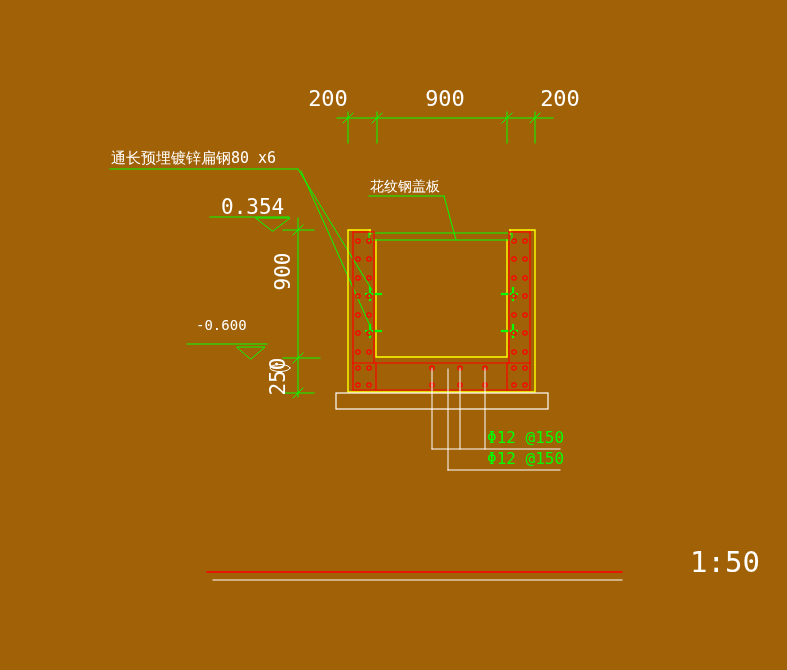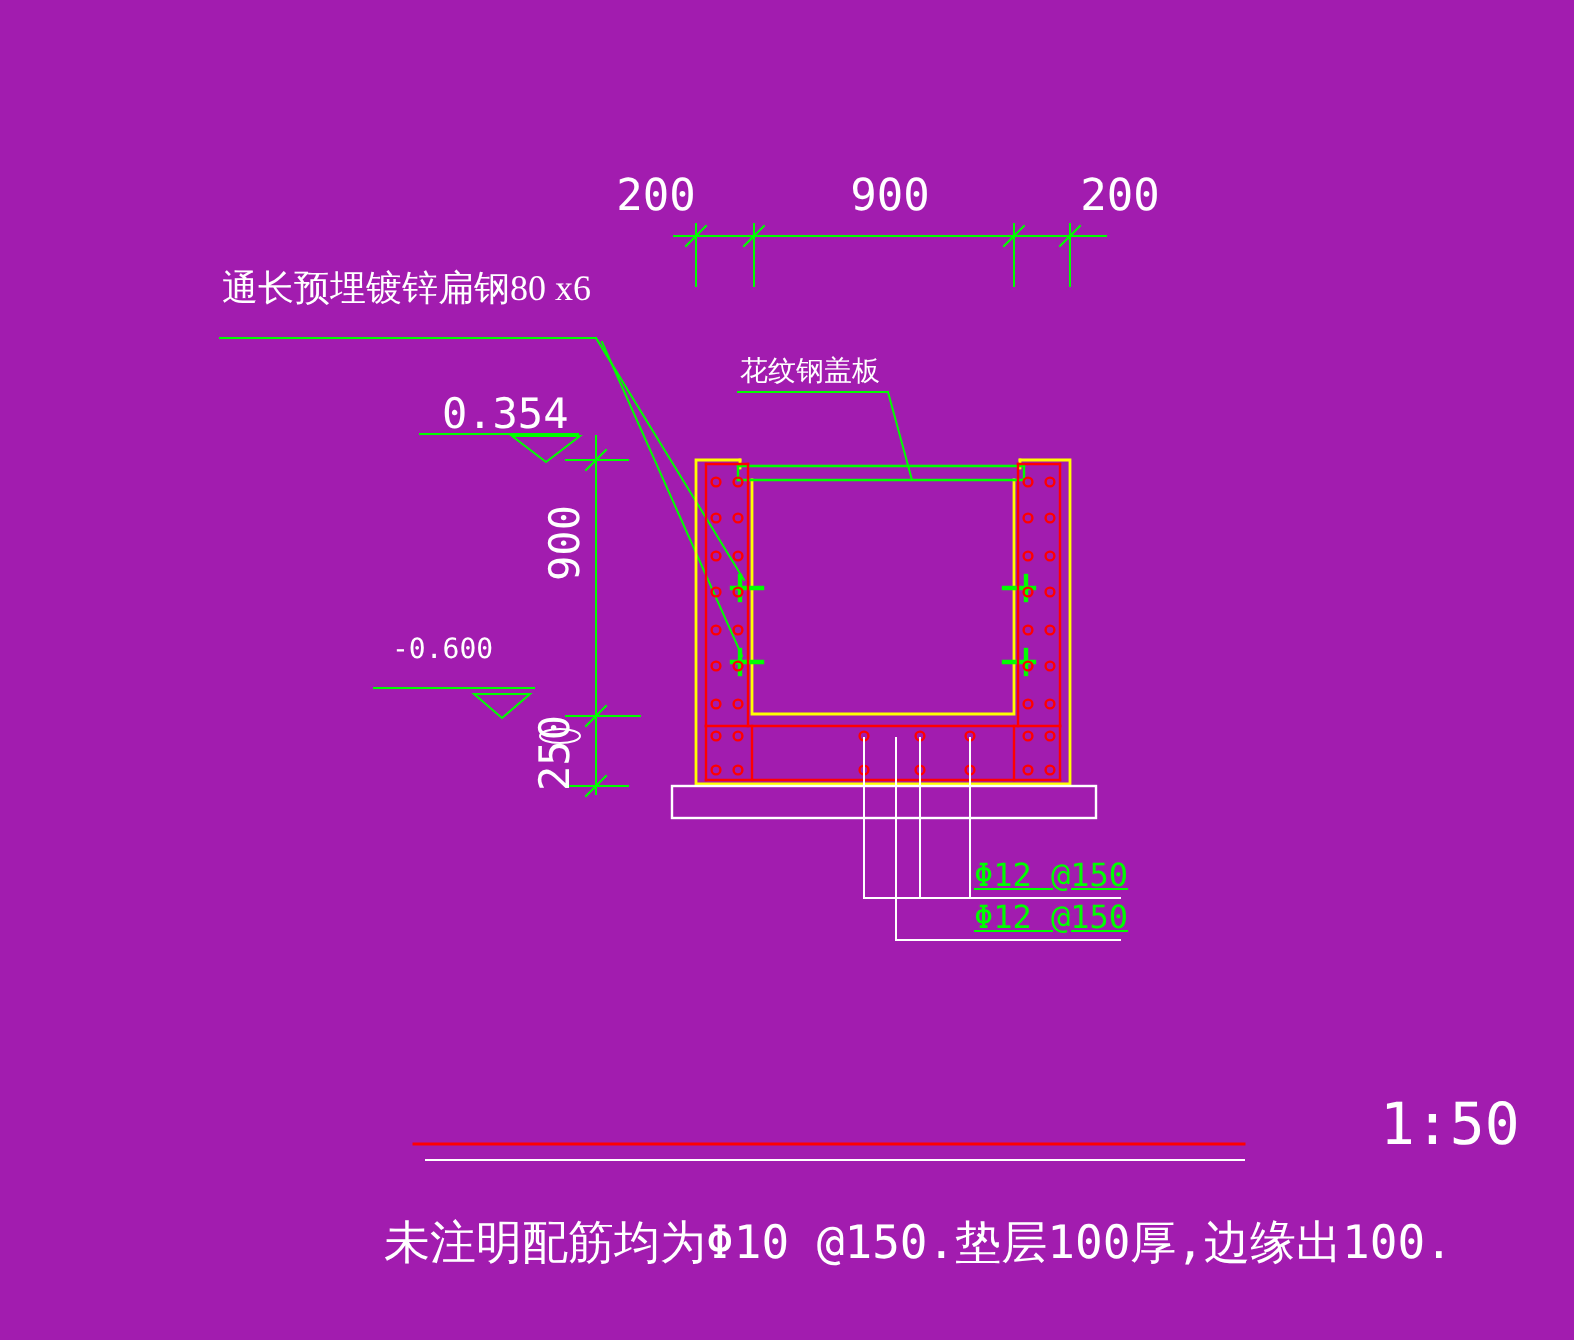--- a/index.html
+++ b/index.html
@@ -1,31 +1,31 @@
 <!DOCTYPE html>
 <html><head>
 <meta charset="utf-8">
 <style>
   html,body{margin:0;padding:0;background:#000;}
   #canvas{
     position:relative;
     width:787px;height:670px;
-    background:#a21caf;
+    background:#a16207;
     overflow:hidden;
     font-family:"DejaVu Sans Mono","DejaVu Sans",monospace;
   }
   #linework{position:absolute;left:0;top:0;}
   .t{
     position:absolute;
     color:#ffffff;
     white-space:pre;
     line-height:1;
     font-family:"DejaVu Sans Mono","DejaVu Sans",monospace;
   }
-  .green{color:#00ff00;text-decoration:underline;}
+  .green{color:#00ff00;}
   .ctr{text-align:center;}
   .rot{transform:rotate(-90deg);transform-origin:center center;}
 </style>
 </head>
 <body>
 
 <div id="canvas">
 
   <svg id="linework" width="787" height="670" viewBox="0 0 787 670" stroke-linecap="square" fill="none">
 
@@ -171,28 +171,27 @@
     <g>
       <line x1="207" y1="572" x2="622" y2="572" stroke="#ff0000" stroke-width="1.5"></line>
       <line x1="213" y1="580" x2="622" y2="580" stroke="#ffffff" stroke-width="1"></line>
     </g>
   </svg>
 
   <div class="t ctr" style="left:300px;top:88px;width:56px;font-size:22px;">200</div>
   <div class="t ctr" style="left:417px;top:88px;width:56px;font-size:22px;">900</div>
   <div class="t ctr" style="left:532px;top:88px;width:56px;font-size:22px;">200</div>
 
-  <div class="t" style="left:111px;top:135px;font-size:18px;font-family:Liberation Serif, serif;">通长预埋镀锌扁钢80 x6</div>
+  <div class="t" style="left:111px;top:151px;font-size:15px;">通长预埋镀锌扁钢80 x6</div>
   <div class="t" style="left:370px;top:179px;font-size:14px;">花纹钢盖板</div>
 
   <div class="t" style="left:221px;top:197px;font-size:21px;">0.354</div>
   <div class="t" style="left:196px;top:318px;font-size:14px;">-0.600</div>
 
   <div class="t ctr rot" style="left:253px;top:261px;width:60px;font-size:21px;">900</div>
   <div class="t ctr rot" style="left:248px;top:366px;width:60px;font-size:21px;">250</div>
 
   <div class="t green" style="left:487px;top:430px;font-size:16px;">Φ12 @150</div>
   <div class="t green" style="left:487px;top:451px;font-size:16px;">Φ12 @150</div>
 
   <div class="t" style="left:646px;top:548px;font-size:29px;margin-left:44px;">1:50</div>
-  <div class="t" style="left:192px;top:611px;font-size:23px;">未注明配筋均为Φ10 @150.垫层100厚,边缘出100.</div>
 
 </div>
 
 </body></html>

